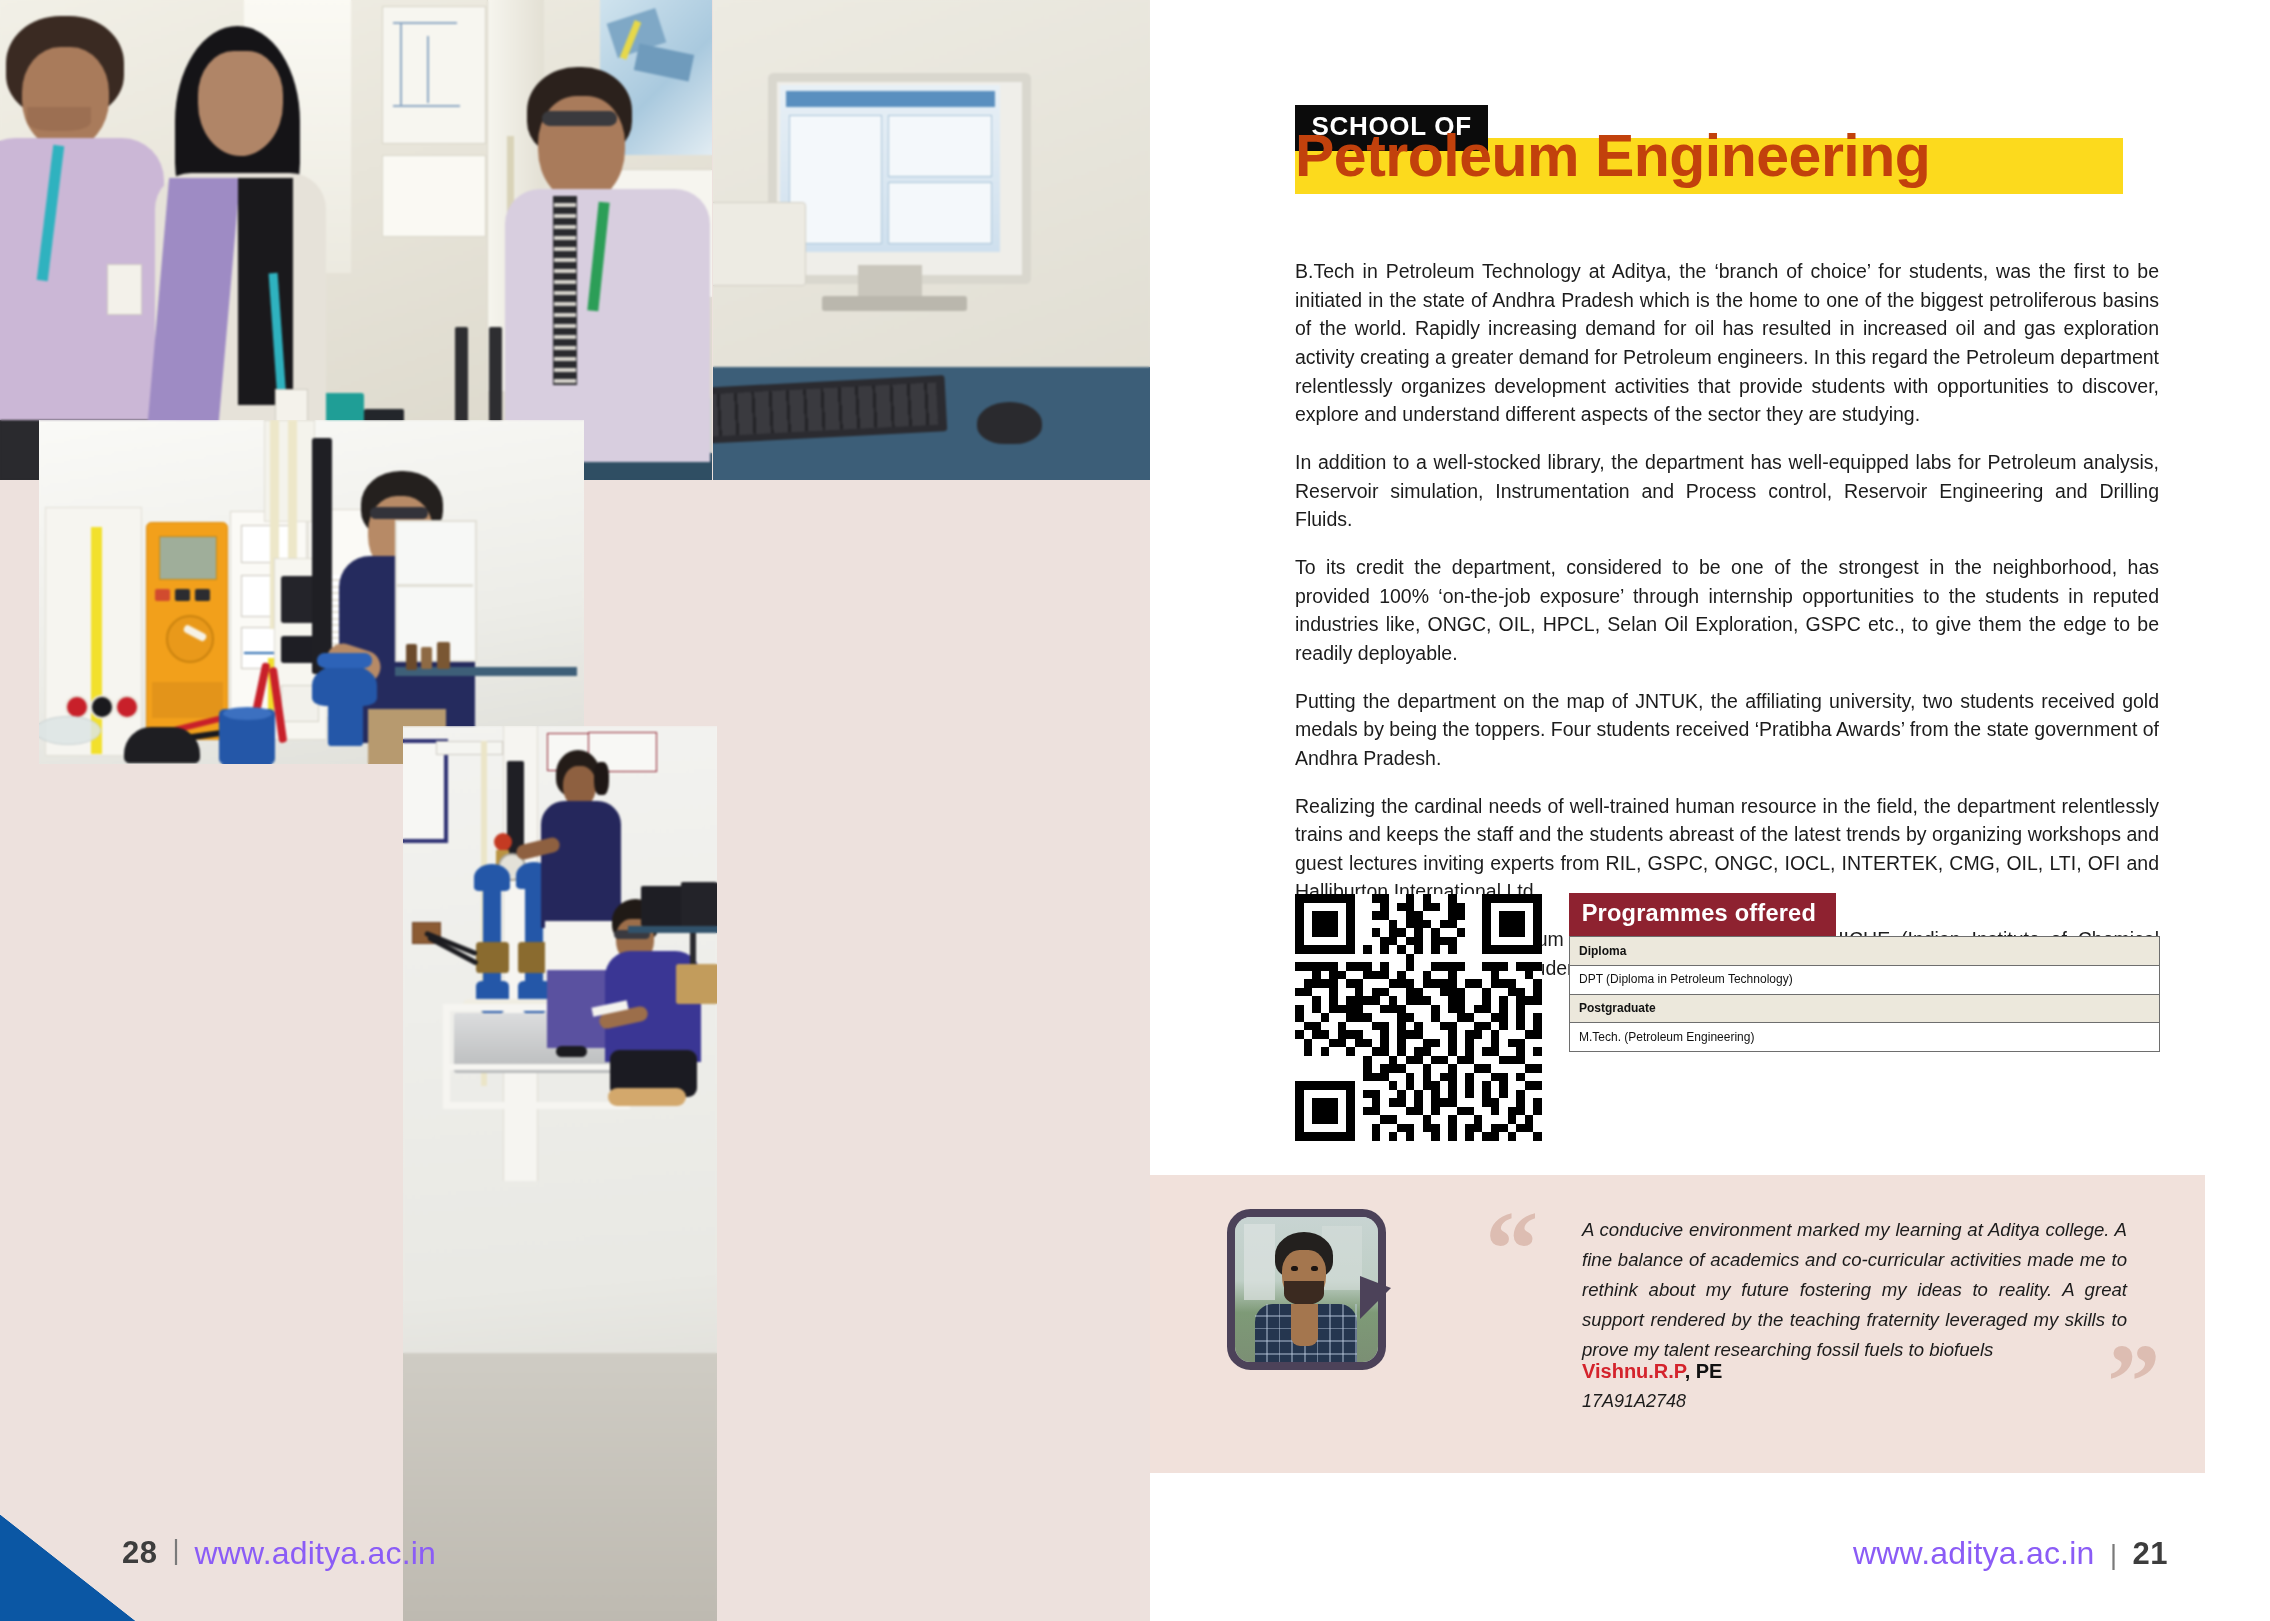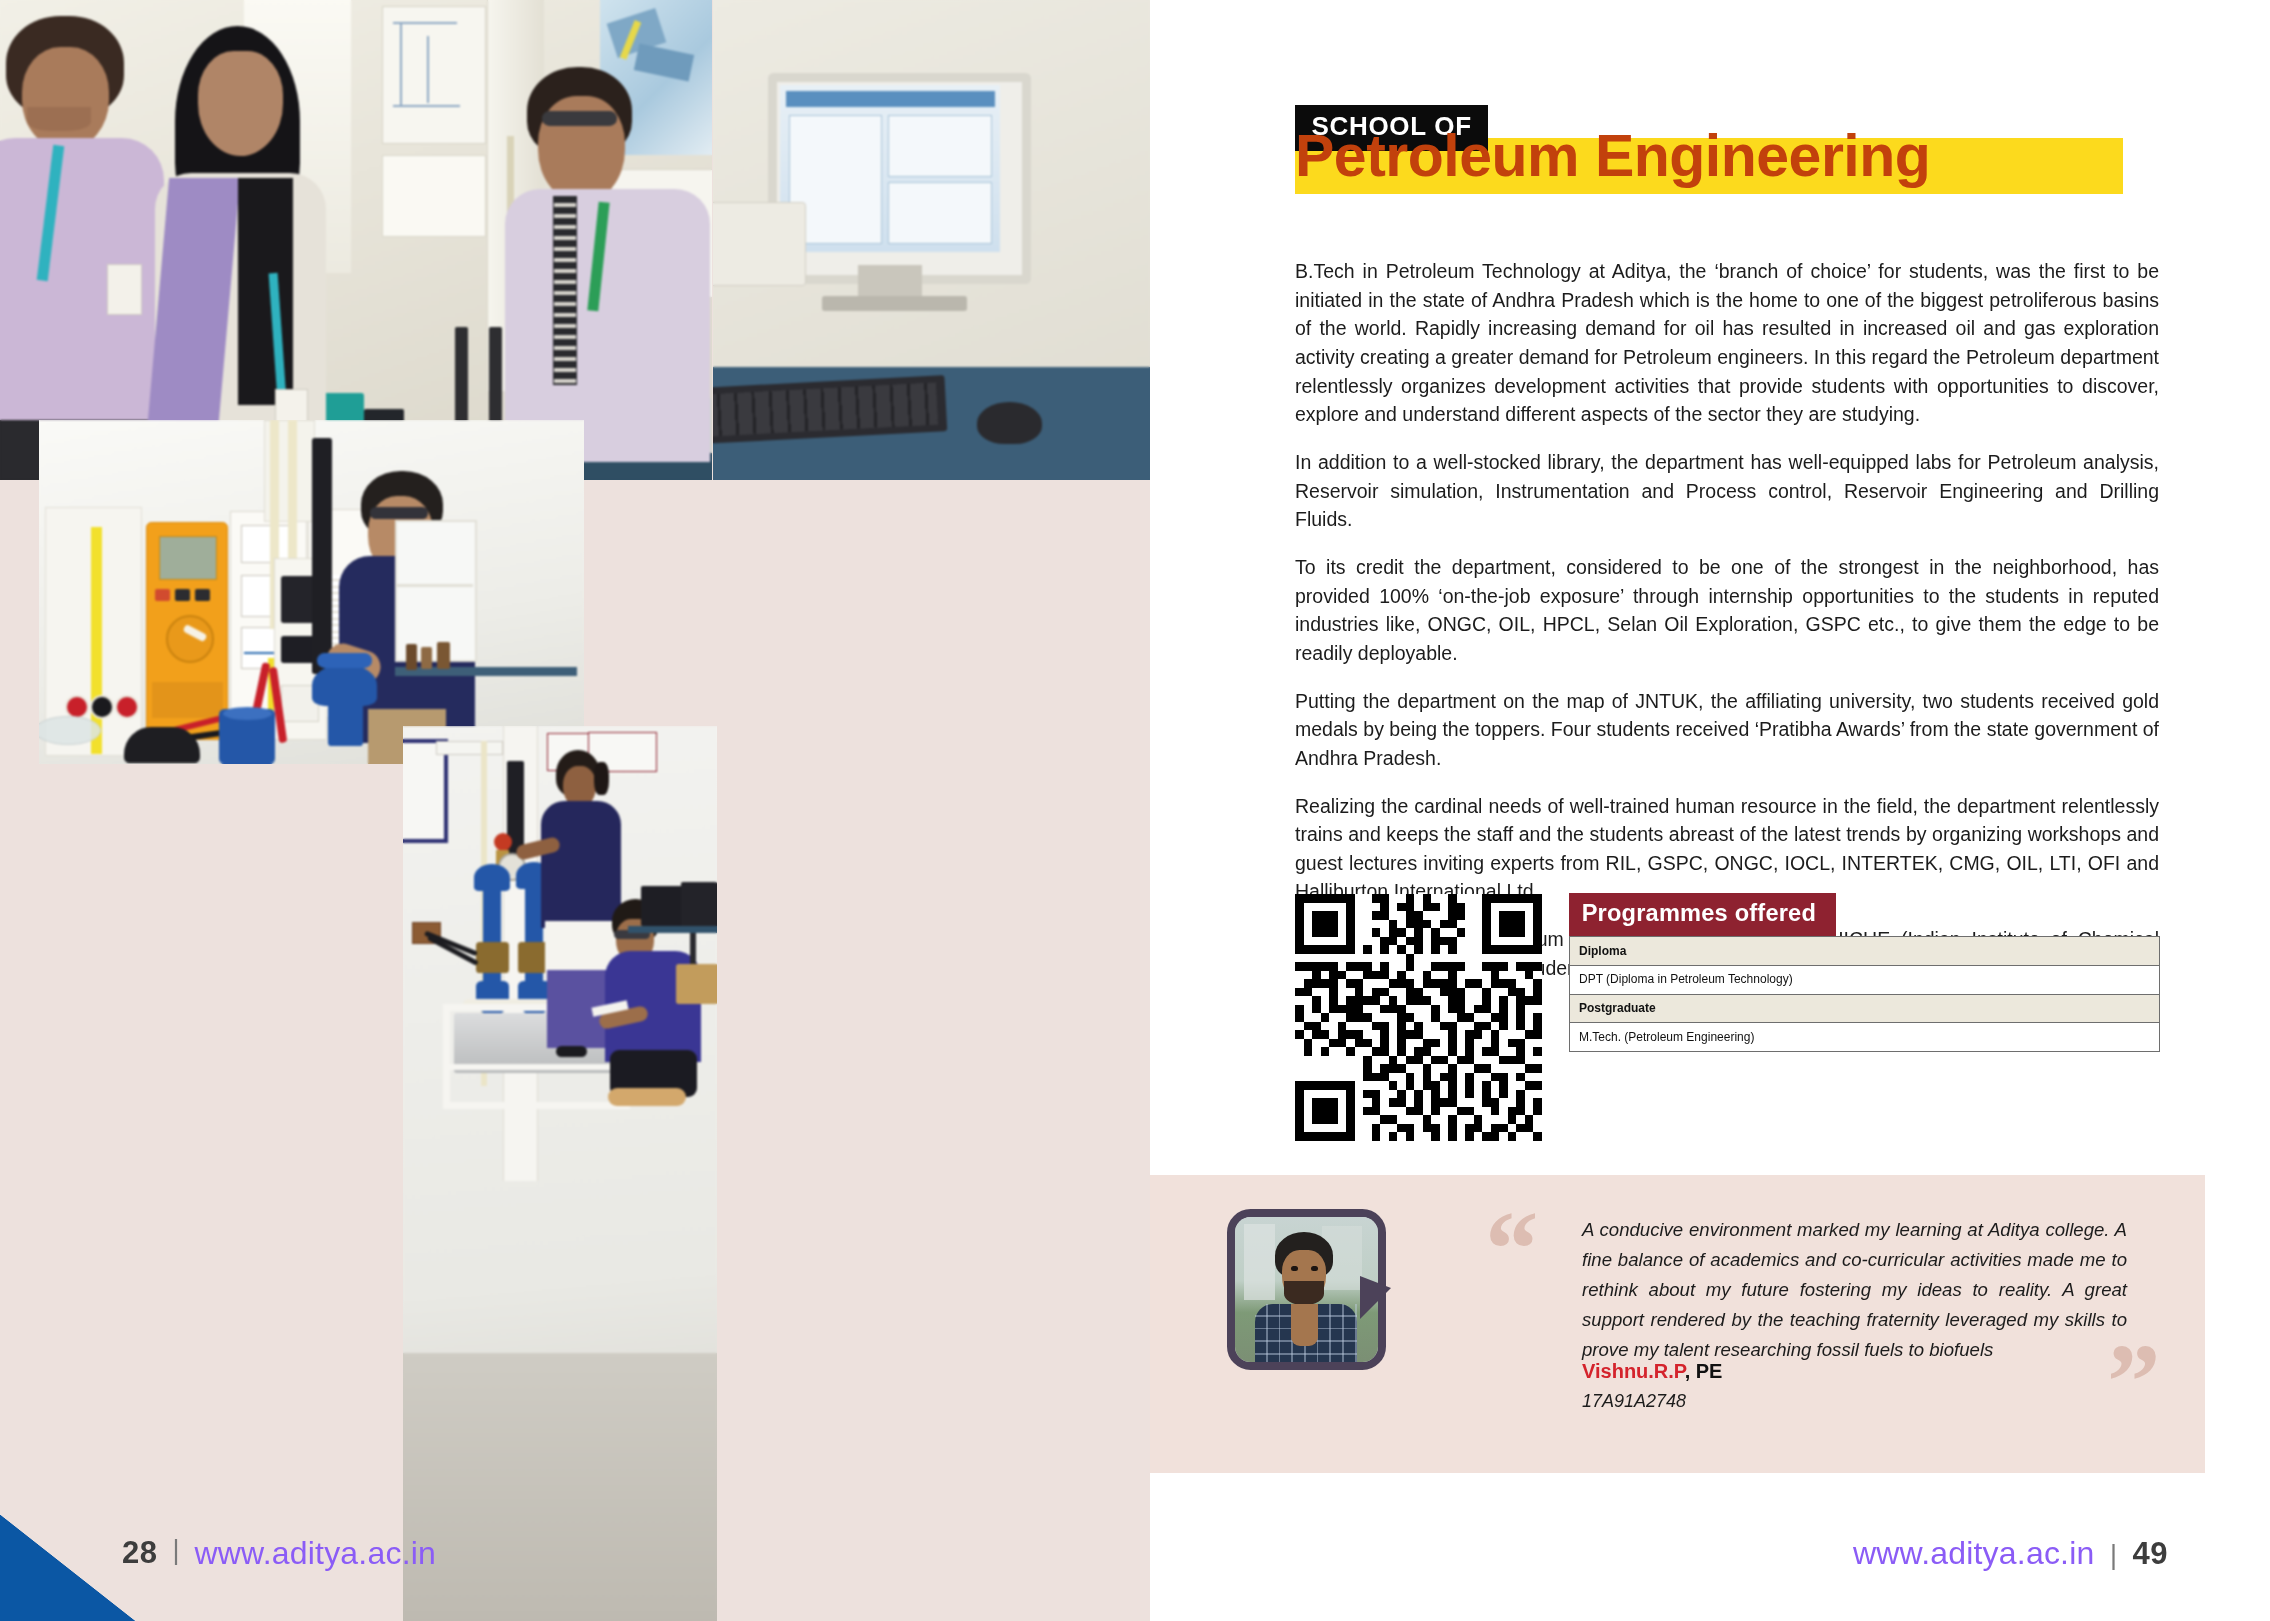--- a/index.html
+++ b/index.html
@@ -641,17 +641,17 @@
 
   <div class="testi-text">A conducive environment marked my learning at Aditya college. A fine balance of academics and co-curricular activities made me to rethink about my future fostering my ideas to reality. A great support rendered by the teaching fraternity leveraged my skills to prove my talent researching fossil fuels to biofuels</div>
   <div class="testi-name">
     <span class="nm">Vishnu.R.P</span><span>, </span><span>PE</span>
   </div>
   <div class="testi-id">17A91A2748</div>
 
   <div class="footer-right">
     <span class="pg-url">www.aditya.ac.in</span>
     <span class="pg-sep">|</span>
-    <span class="pg-num">49</span>
+    <span class="pg-num">21</span>
   </div>
 
 </div>
 
 
 </body></html>

